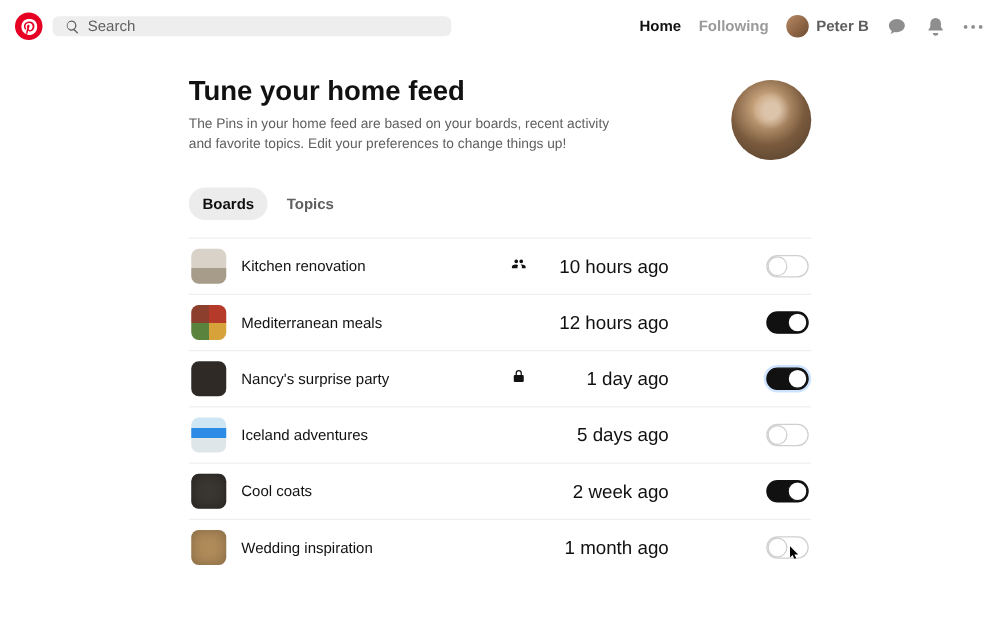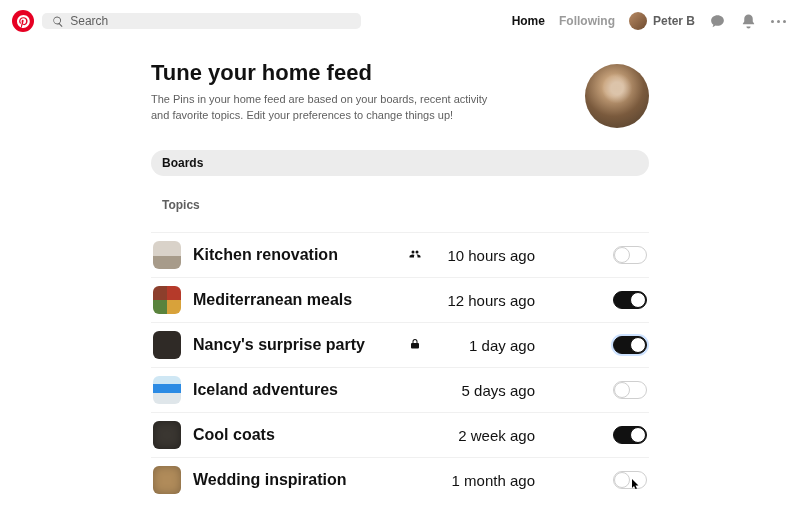--- a/index.html
+++ b/index.html
@@ -75,21 +75,21 @@
     margin-top: 4px;
     position: relative;
     overflow: hidden;
   }
   .hero-avatar::after{
     content:""; position:absolute; inset:0;
     background: radial-gradient(circle at 50% 38%, rgba(255,255,255,0.35) 0 12%, transparent 30%);
   }
 
   
-  .tabs { display: flex; gap: 16px; margin-bottom: 14px; flex-direction: column; }
+  .tabs { display: flex; gap: 4px; margin-bottom: 14px; }
   .tab {
     font-size: 12px; font-weight: 700; color: #5f5f5f;
     padding: 6px 11px; border-radius: 14px; cursor: pointer;
   }
   .tab.active { background: #ececec; color: #111; }
 
   
   .thead {
     display: flex; align-items: center;
     font-size: 10px; color: #9a9a9a;
@@ -102,21 +102,21 @@
 
   .row {
     display: flex; align-items: center;
     padding: 8px 2px;
     border-top: 1px solid #f0f0f0;
   }
   .thumb {
     width: 28px; height: 28px; border-radius: 6px;
     flex: 0 0 auto; margin-right: 12px;
   }
-  .bname { font-size: 16px; font-weight: 700; color: #111; flex: 1 1 auto; }
+  .bname { font-size: 12px; font-weight: 400; color: #111; flex: 1 1 auto; }
   .meta-ic { width: 12px; height: 12px; fill: #111; }
   .last { font-size: 15px; color: #111; }
   .rec-cell { width: 104px; display: flex; justify-content: flex-end; align-items: center; }
 
   
   .toggle {
     width: 34px; height: 18px; border-radius: 10px;
     background: #fff; border: 1px solid #cfcfcf;
     position: relative; cursor: pointer;
   }

